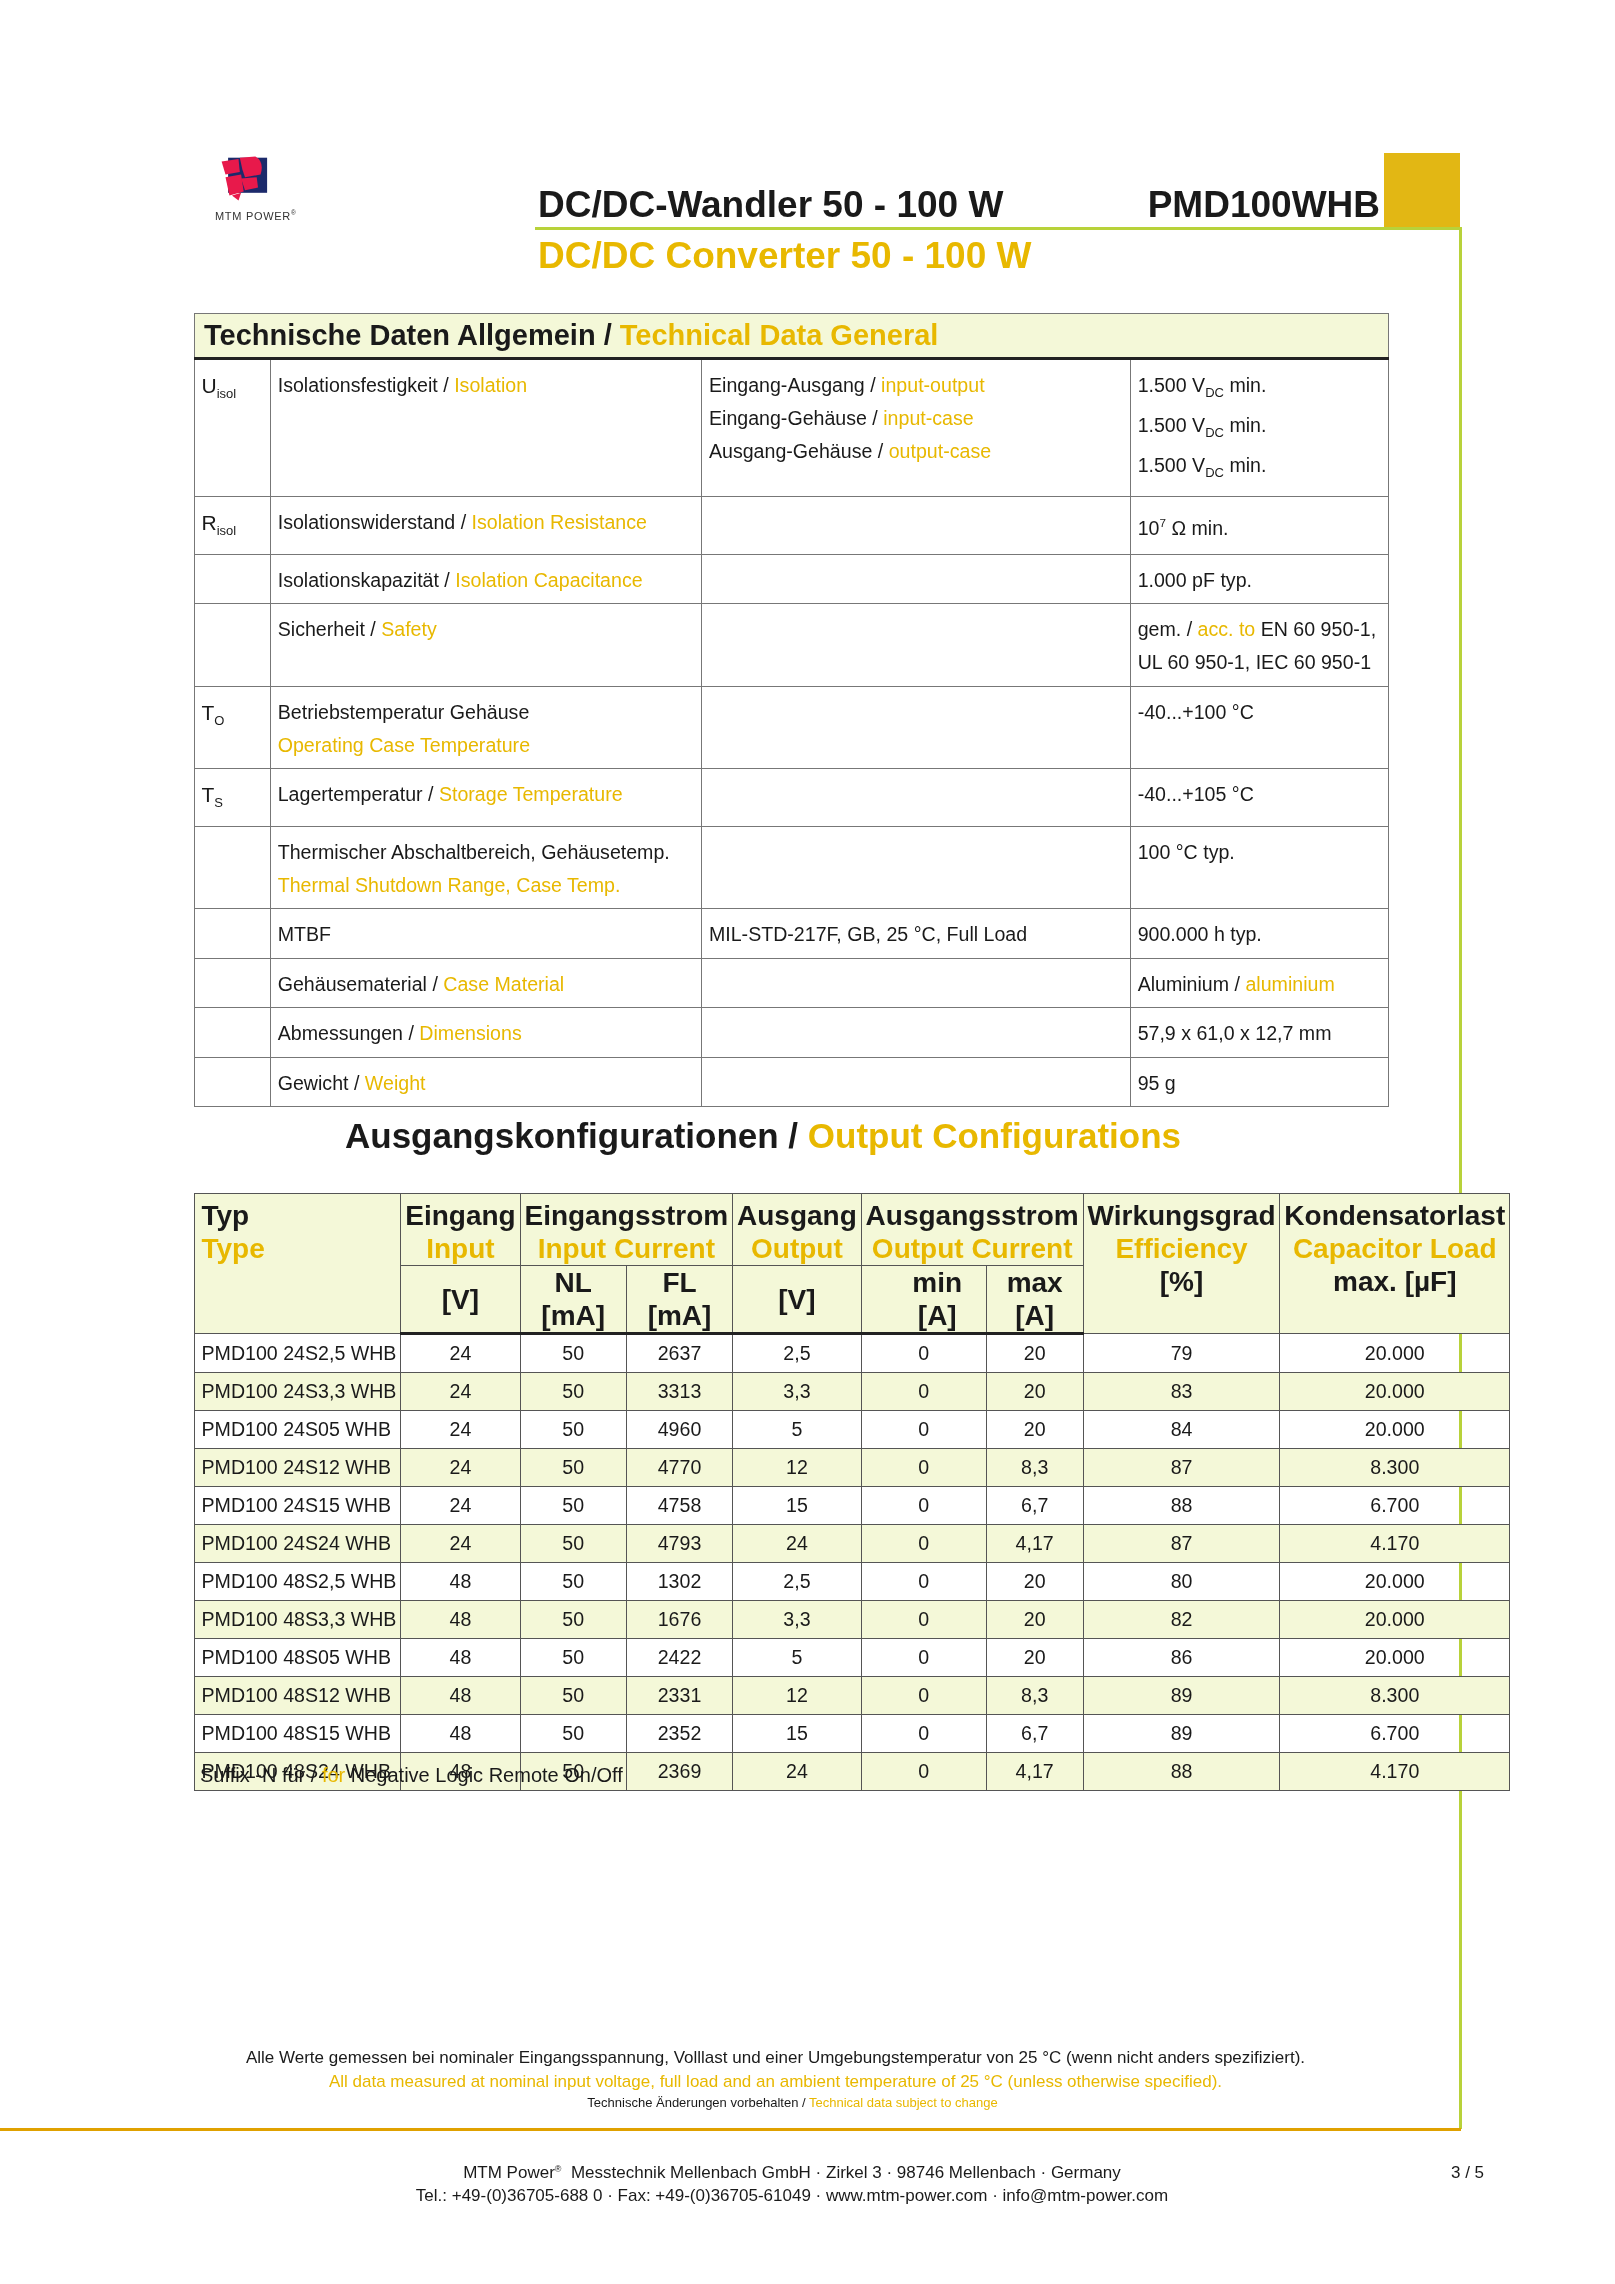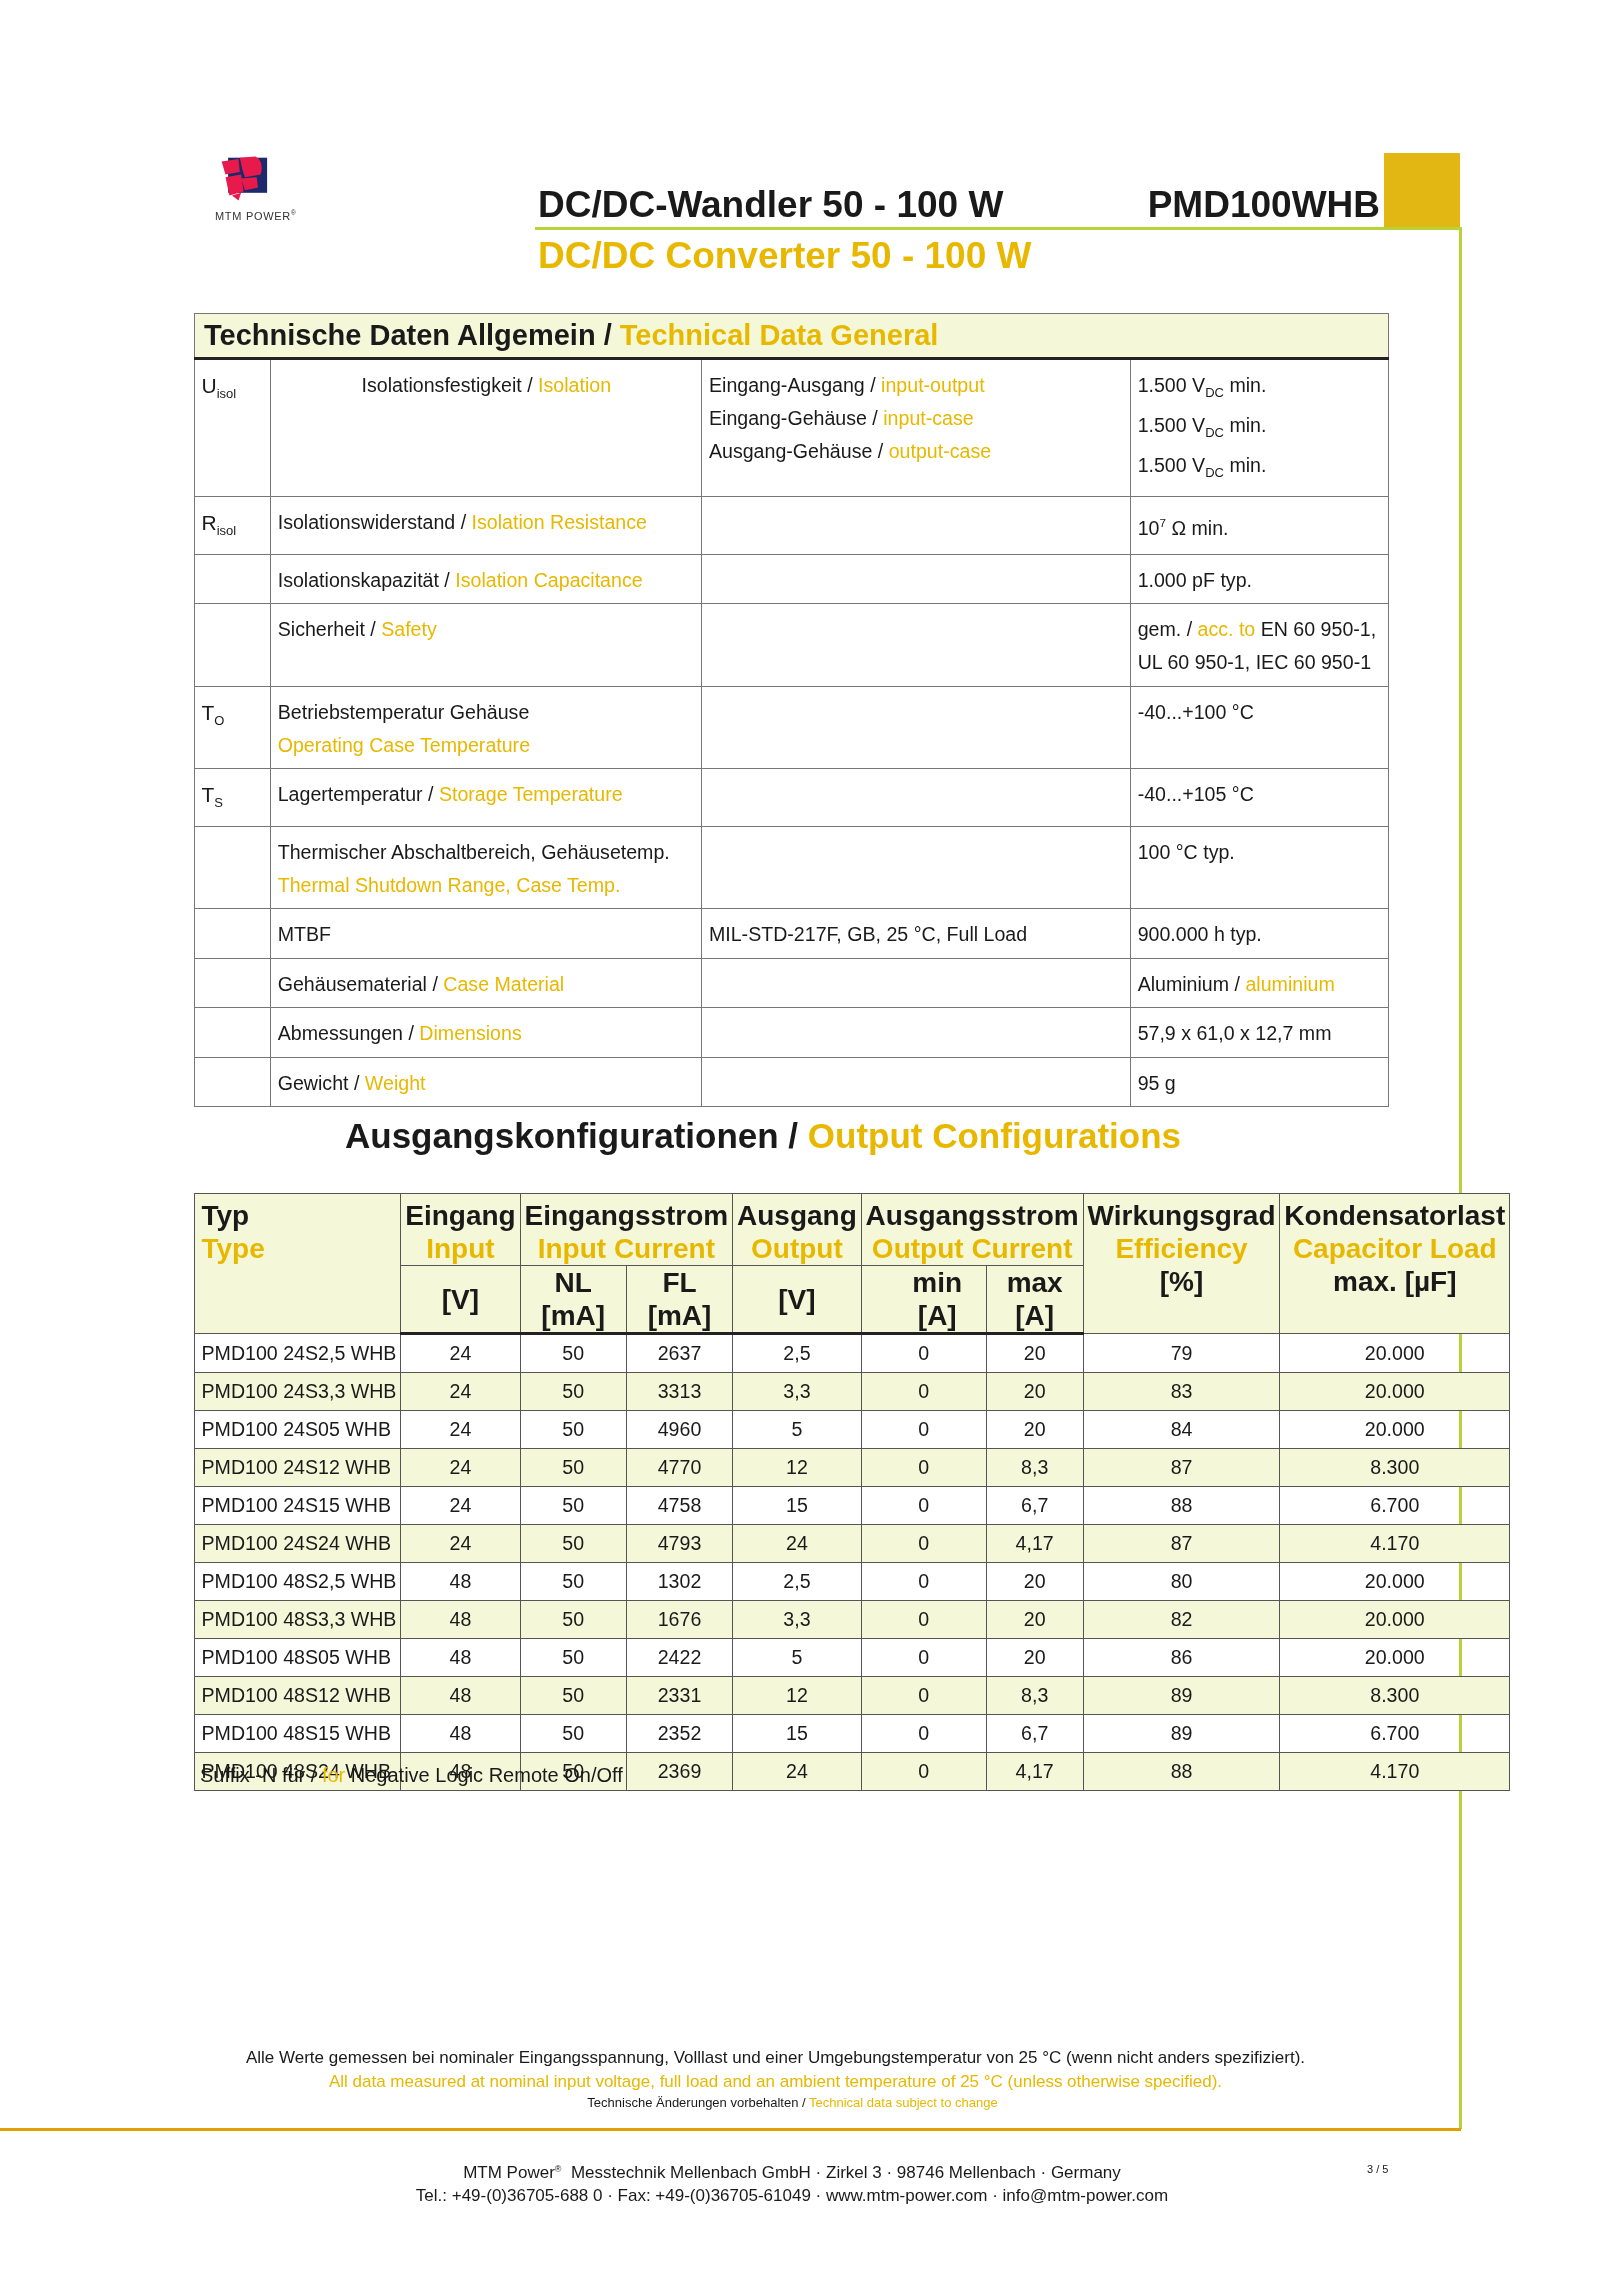--- a/index.html
+++ b/index.html
@@ -22,21 +22,21 @@
   #title-de { left:538px; top:184px; font-size:37px; font-weight:bold; color:#1a1a1a; white-space:nowrap; }
   #product-code { left:1108px; top:184px; width:272px; text-align:right; font-size:37px; font-weight:bold; white-space:nowrap; }
   #title-en { left:538px; top:235px; font-size:37px; font-weight:bold; color:#e8b800; white-space:nowrap; }
 
   
   #t1 { left:194px; top:313px; width:1195px; border-collapse:collapse; font-size:19.6px; }
   #t1 td { border:1px solid #777; vertical-align:top; padding:9px 6.5px 6.5px 6.5px; line-height:33px; }
   #t1 .caption-row td { background:#f4f8d8; font-size:29px; font-weight:bold; padding:2px 9px; line-height:39px; border-bottom:3.3px solid #222; }
   #t1 .head-row td { background:#f4f8d8; font-size:29px; font-weight:bold; padding:5.2px 9px; line-height:39px; border-bottom:3.3px solid #222; }
   #t1 td.sym { width:63px; font-size:21px; }
-  #t1 td.par { width:424px;text-align:center; }
+  #t1 td.par { width:424px; }
   #t1 td.cond { width:424px; }
   #t1 td.val { width:244px; }
   sub { font-size:13px; vertical-align:-5.2px; }
   sup { font-size:11.7px; vertical-align:7.8px; }
 
   #sec-title { left:345px; top:1116px; font-size:35px; font-weight:bold; white-space:nowrap; }
 
   
   #t2 { left:194px; top:1193px; width:1192px; border-collapse:collapse; font-size:19.6px; }
   #t2 th, #t2 td { border:1px solid #555; text-align:center; }
@@ -47,21 +47,21 @@
   #t2 tbody tr:nth-child(even) td { background:#f4f8d8; }
 
   #suffix-note { left:200px; top:1764px; font-size:20px; white-space:nowrap; }
 
   #note-1 { left:0; width:1551px; top:2048px; text-align:center; font-size:17px; white-space:nowrap; }
   #note-2 { left:0; width:1551px; top:2072px; text-align:center; font-size:17px; color:#e8b800; white-space:nowrap; }
   #note-3 { left:17px; width:1551px; top:2095px; text-align:center; font-size:13px; white-space:nowrap; }
 
   #addr-1 { left:0; width:1584px; top:2163px; text-align:center; font-size:17px; white-space:nowrap; }
   #addr-2 { left:0; width:1584px; top:2186px; text-align:center; font-size:17px; white-space:nowrap; }
-  #page-num { left:1367px; top:2163px; font-size:11px; white-space:nowrap; }
+  #page-num { left:1451px; top:2163px; font-size:17px; white-space:nowrap; }
 </style>
 </head>
 <body>
 
 <div id="logo" class="abs">
   <div id="logo-mark">
     <svg width="52" height="47" viewBox="0 0 80 72">
       <rect x="14" y="4" width="60" height="54" fill="#1c2a6b"></rect>
       <path d="M4 10 L30 6 L32 26 L10 30 Z" fill="#e8194b"></path>
       <path d="M32 4 L56 2 Q70 10 64 30 L40 34 L36 22 Z" fill="#e8194b"></path>

